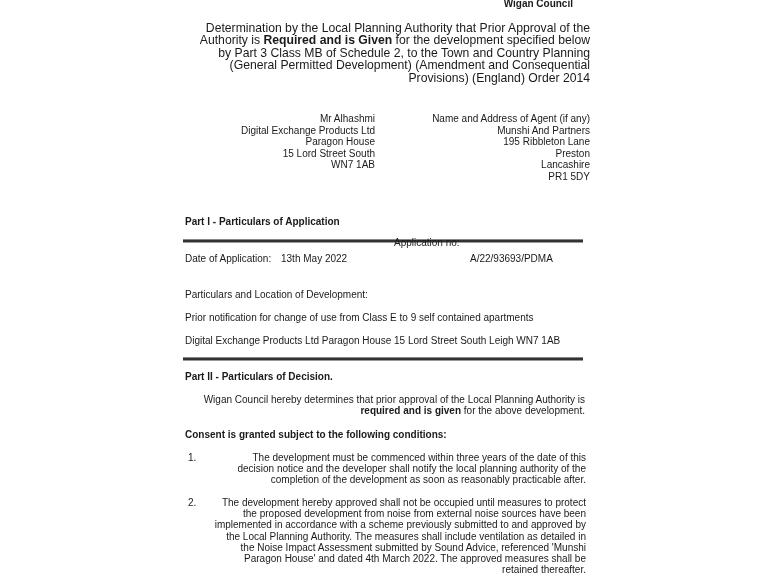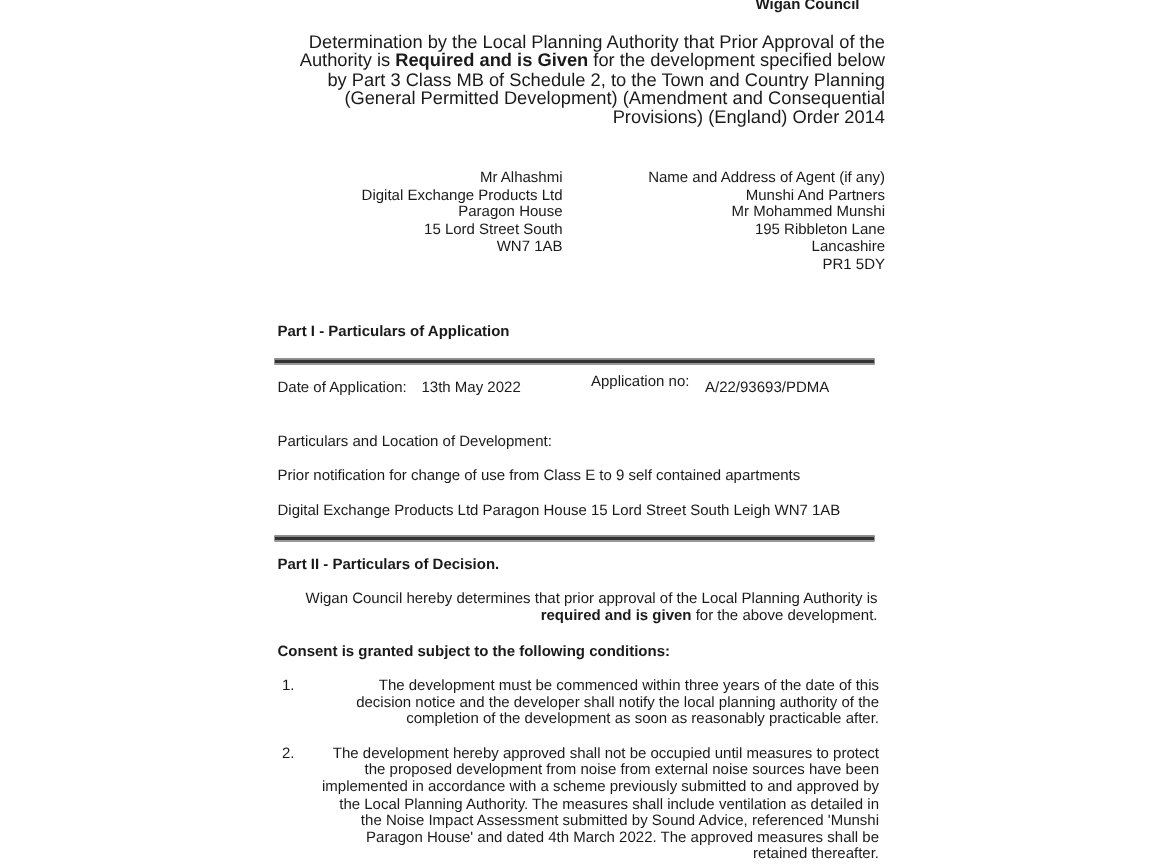--- a/index.html
+++ b/index.html
@@ -32,32 +32,32 @@
   <div>Mr Alhashmi</div>
   <div>Digital Exchange Products Ltd</div>
   <div>Paragon House</div>
   <div>15 Lord Street South</div>
   <div>WN7 1AB</div>
 </div>
 
 <div class="abs addr addr-agent">
   <div>Name and Address of Agent (if any)</div>
   <div>Munshi And Partners</div>
-  <div>Mr Mohammed Munshi</div>
   <div>195 Ribbleton Lane</div>
+  <div>Preston</div>
   <div>Lancashire</div>
   <div>PR1 5DY</div>
 </div>
 
 <div class="abs part-head" style="top:216px;">Part I - Particulars of Application</div>
 <div class="abs rule" style="top:239px;"></div>
 
 <div class="abs txt" style="top:253px;">Date of Application:</div>
 <div class="abs txt" style="top:253px; left:281px;">13th May 2022</div>
-<div class="abs txt" style="top:249px; left:394px;">Application no:</div>
+<div class="abs txt" style="top:237px; left:394px;">Application no:</div>
 <div class="abs txt" style="top:253px; left:470px;">A/22/93693/PDMA</div>
 
 <div class="abs txt" style="top:289px;">Particulars and Location of Development:</div>
 <div class="abs txt" style="top:312px;">Prior notification for change of use from Class E to 9 self contained apartments</div>
 <div class="abs txt" style="top:335px;">Digital Exchange Products Ltd Paragon House 15 Lord Street South Leigh WN7 1AB</div>
 <div class="abs rule" style="top:357px;"></div>
 
 <div class="abs part-head" style="top:371px;">Part II - Particulars of Decision.</div>
 
 <div class="abs para" style="top:394px;"><span>Wigan Council hereby determines that prior approval of the Local Planning Authority is </span><b>required and is given</b><span> for the above development.</span></div>

